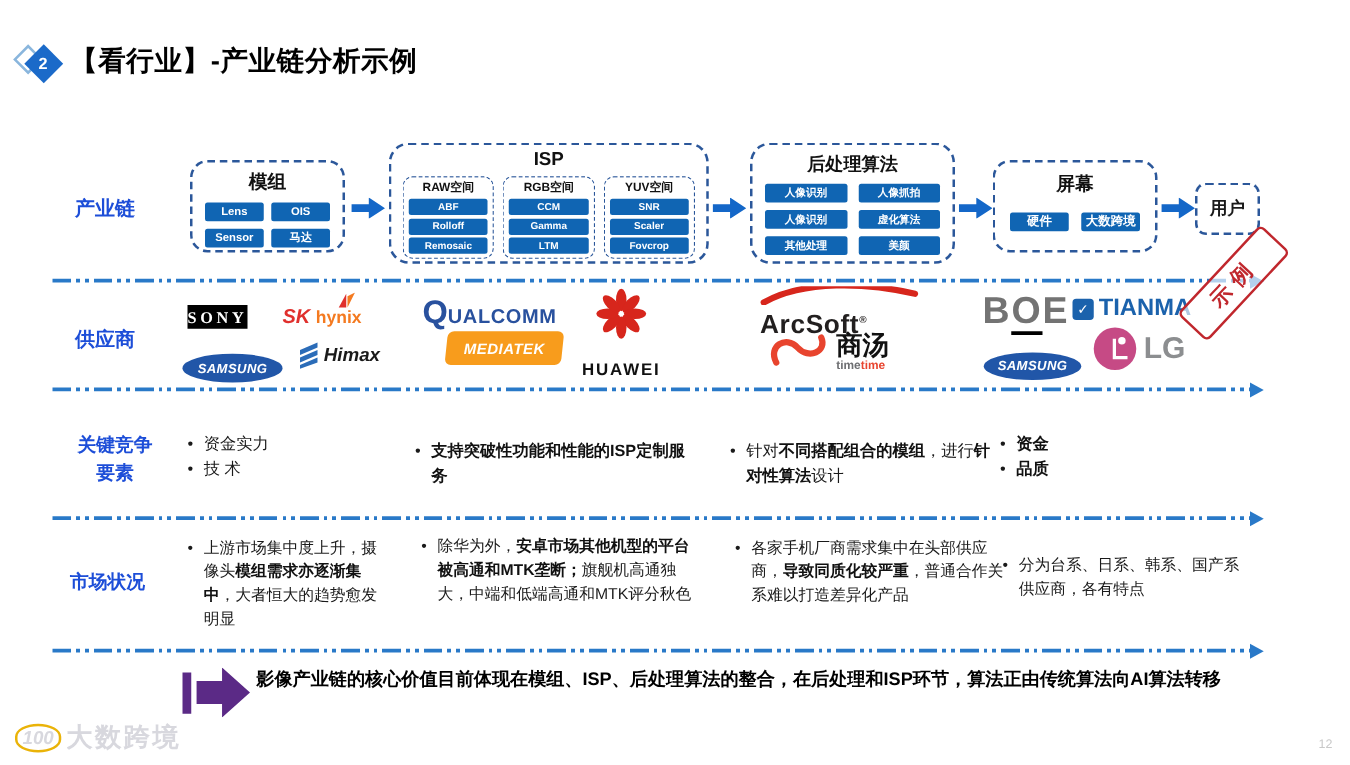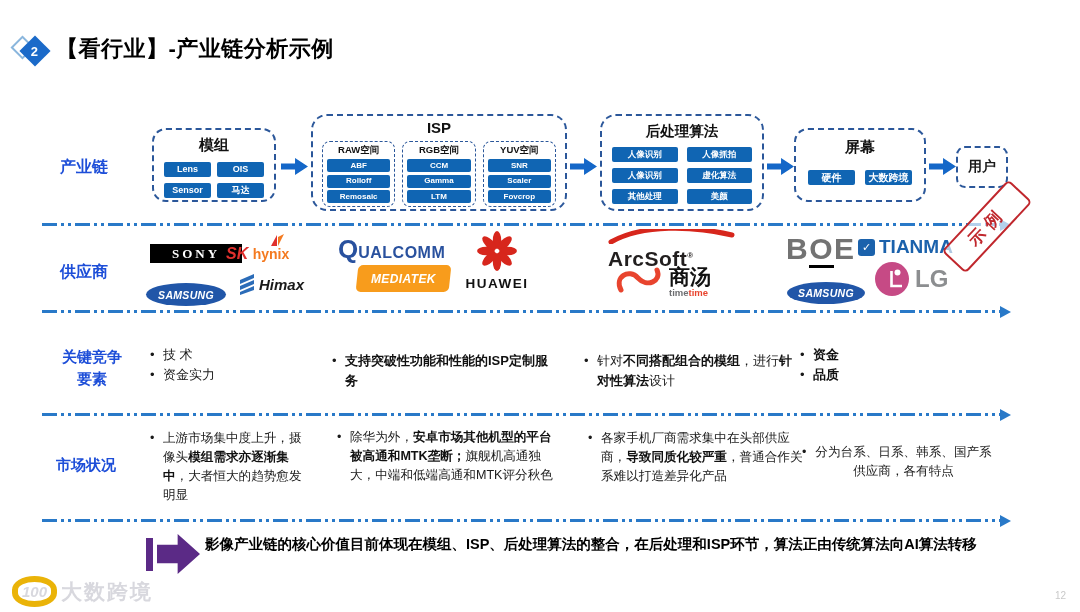--- a/index.html
+++ b/index.html
@@ -53,36 +53,36 @@
   .sep::after{content:"";position:absolute;right:-11px;top:-4px;
       border-left:11px solid var(--separator-blue);border-top:6px solid transparent;border-bottom:6px solid transparent;}
 
   
   .stamp{position:absolute;left:938px;top:210px;width:98px;height:33px;border:2.5px solid var(--stamp-red);
       border-radius:5px;transform:rotate(-47deg);display:flex;align-items:center;justify-content:center;
       color:var(--stamp-red);font-size:17px;font-weight:800;letter-spacing:6px;background:rgba(255,255,255,.65);z-index:5;}
 
   
   .logo{position:absolute;}
-  .sony{background:#000;color:#fff;width:92px;height:19px;display:flex;align-items:center;justify-content:center;
+  .sony{background:#000;color:#fff;width:48px;height:19px;display:flex;align-items:center;justify-content:center;
       font-family:"Liberation Serif","DejaVu Serif",serif;font-weight:bold;font-size:13px;letter-spacing:3px;}
   .skhynix{font-weight:800;font-size:16px;}
   .skhynix .sk{color:var(--sk-red);font-style:italic;}
   .skhynix .hynix{color:var(--hynix-orange);font-size:14px;}
   .samsung-ellipse{background:var(--samsung-blue);border-radius:50%;display:flex;align-items:center;justify-content:center;
       color:#fff;font-style:italic;font-weight:bold;font-size:10.5px;letter-spacing:0.3px;margin-top:12px;}
   .himax{display:flex;align-items:center;gap:3px;font-style:italic;font-weight:800;font-size:15px;color:#1a1a1a;}
   .qualcomm{color:var(--qualcomm-blue);font-weight:800;}
   .qualcomm .qbig{font-size:26px;}
   .qualcomm .qrest{font-size:16px;letter-spacing:0.5px;}
   .mediatek{background:var(--mediatek-orange);width:93px;height:27px;border-radius:5px;transform:skewX(-6deg);
       display:flex;align-items:center;justify-content:center;}
   .mediatek span{transform:skewX(6deg);color:#fff;font-style:italic;font-weight:800;font-size:12px;letter-spacing:0.4px;}
   .huawei{display:flex;flex-direction:column;align-items:center;width:84px;}
-  .huawei .hw-text{font-weight:800;font-size:13.5px;letter-spacing:1.5px;color:#111;margin-top:4px;}
+  .huawei .hw-text{font-weight:800;font-size:13.5px;letter-spacing:1.5px;color:#111;margin-top:16px;}
   .arcsoft{width:135px;}
   .arcsoft .arc-text{font-weight:600;font-size:21px;color:#221f1f;letter-spacing:0.5px;line-height:1;}
   .arcsoft sup{font-size:8px;}
   .sensetime{display:flex;align-items:center;gap:5px;}
   .st-text{display:flex;flex-direction:column;line-height:1;}
   .st-cn{font-weight:800;font-size:21px;color:#111;}
   .st-en{font-size:9.5px;font-weight:bold;margin-top:1px;}
   .st-en .sense{color:#6d6e71;}
   .st-en .time{color:var(--sensetime-red);}
   .boe{font-weight:800;font-size:30px;letter-spacing:1.5px;color:#737373;}
@@ -103,21 +103,21 @@
   .f12{font-size:12.6px;line-height:19px;}
 
   
   .sum-bar{position:absolute;left:146px;top:538px;width:7px;height:33px;background:var(--summary-purple);}
   .sum-arrow{position:absolute;left:157px;top:534px;width:43px;height:40px;background:var(--summary-purple);
       clip-path:polygon(0 27%,48% 27%,48% 0,100% 50%,48% 100%,48% 73%,0 73%);}
   .summary-text{position:absolute;left:205px;top:533px;width:830px;font-size:14.5px;font-weight:800;line-height:22px;color:#000;}
 
   
   .watermark{position:absolute;left:12px;top:576px;display:flex;align-items:center;gap:4px;color:#d3d3d9;}
-  .wm-icon{font-size:15px;font-weight:800;font-style:italic;border:6px solid #eab308;border-radius:50%/45%;padding:1px 4px;color:#d8d8de;}
+  .wm-icon{font-size:15px;font-weight:800;font-style:italic;border:2px solid #eab308;border-radius:50%/45%;padding:1px 4px;color:#d8d8de;}
   .wm-text{font-size:21px;font-weight:800;letter-spacing:2px;color:#d8d8de;}
   .page-num{position:absolute;right:14px;top:590px;font-size:10px;color:#c9c9c9;}
 </style>
 </head>
 <body>
 
 <div id="slide">
 
   <div class="diamond-outline"></div>
   <div class="diamond-badge">
@@ -303,22 +303,22 @@
   <div class="logo lg" style="left:874px;top:261px;">
     <svg width="36" height="36" viewBox="0 0 36 36">
       <circle cx="18" cy="18" r="17" style="fill:var(--lg-magenta,#c64a85)"></circle>
       <circle cx="23.5" cy="11.5" r="3" fill="#fff"></circle>
       <path d="M17.5 10 V25 H28" stroke="#fff" stroke-width="2.6" fill="none"></path>
     </svg>
     <span class="lg-text">LG</span>
   </div>
 
   <div class="bullets f13" style="left:150px;top:345px;width:170px;">
+    <div class="bullet"><span class="seg"><span>资金实力</span></span></div>
     <div class="bullet"><span class="seg"><span>技 术</span></span></div>
-    <div class="bullet"><span class="seg"><span>资金实力</span></span></div>
   </div>
   <div class="bullets f13" style="left:332px;top:351px;width:216px;">
     <div class="bullet"><span class="seg"><b>支持突破性功能和性能的ISP定制服务</b></span></div>
   </div>
   <div class="bullets f13" style="left:584px;top:351px;width:216px;">
     <div class="bullet"><span class="seg"><span>针对</span><b>不同搭配组合的模组</b><span>，进行</span><b>针对性算法</b><span>设计</span></span></div>
   </div>
   <div class="bullets f13" style="left:800px;top:345px;width:130px;">
     <div class="bullet"><span class="seg"><b>资金</b></span></div>
     <div class="bullet"><span class="seg"><b>品质</b></span></div>
@@ -326,21 +326,21 @@
 
   <div class="bullets f12" style="left:150px;top:429px;width:162px;">
     <div class="bullet"><span class="seg"><span>上游市场集中度上升，摄像头</span><b>模组需求亦逐渐集中</b><span>，大者恒大的趋势愈发明显</span></span></div>
   </div>
   <div class="bullets f12" style="left:337px;top:428px;width:220px;">
     <div class="bullet"><span class="seg"><span>除华为外，</span><b>安卓市场其他机型的平台被高通和MTK垄断；</b><span>旗舰机高通独大，中端和低端高通和MTK评分秋色</span></span></div>
   </div>
   <div class="bullets f12" style="left:588px;top:429px;width:215px;">
     <div class="bullet"><span class="seg"><span>各家手机厂商需求集中在头部供应商，</span><b>导致同质化较严重</b><span>，普通合作关系难以打造差异化产品</span></span></div>
   </div>
-  <div class="bullets f12" style="left:802px;top:443px;width:190px;text-align:center;">
+  <div class="bullets f12" style="left:802px;top:443px;width:190px;">
     <div class="bullet"><span class="seg"><span>分为台系、日系、韩系、国产系供应商，各有特点</span></span></div>
   </div>
 
   <div class="sum-bar"></div>
   <div class="sum-arrow"></div>
   <div class="summary-text">影像产业链的核心价值目前体现在模组、ISP、后处理算法的整合，在后处理和ISP环节，算法正由传统算法向AI算法转移</div>
 
   <div class="watermark">
     <span class="wm-icon">100</span>
     <span class="wm-text">大数跨境</span>

